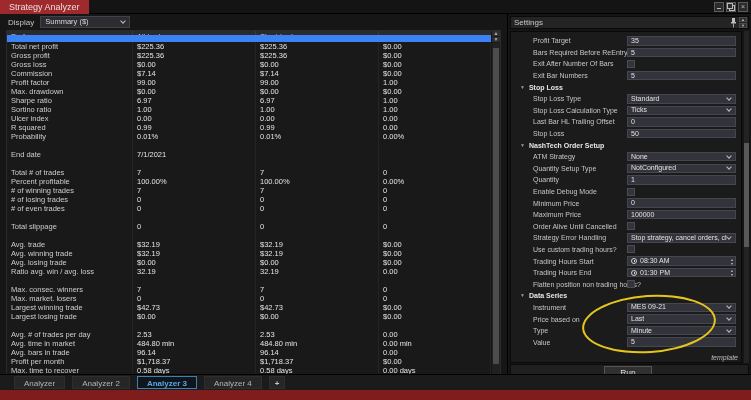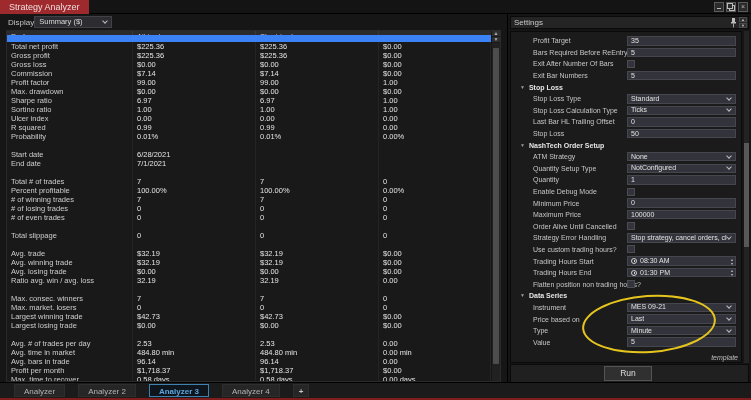--- a/index.html
+++ b/index.html
@@ -11,38 +11,38 @@
   .titlebar{position:absolute;top:0;left:0;right:0;height:14px;background:#141414;border-bottom:1px solid #000}
   .title-tab{position:absolute;left:0;top:0;height:14px;background:#9e2a2e;color:#f0dcdc;font-size:9px;line-height:14px;padding:0 9px;white-space:nowrap}
   .win-controls{position:absolute;right:3px;top:2px;display:flex;gap:2px}
   .win-btn{width:10px;height:10px;background:#2b2b2b;border:1px solid #5a5a5a;position:relative;color:#b9b9b9;font-size:7px;line-height:8px;text-align:center}
   .ic-min::after{content:"";position:absolute;left:2px;right:2px;bottom:2px;height:1px;background:#b9b9b9}
   .ic-restore::before{content:"";position:absolute;left:2px;top:2px;width:4px;height:4px;border:1px solid #b9b9b9}
   .ic-restore::after{content:"";position:absolute;right:2px;bottom:2px;width:4px;height:4px;border:1px solid #b9b9b9;background:#2b2b2b}
 
   
   .left-panel{position:absolute;top:14px;left:0;width:507px;bottom:16px;background:#161616}
-  .display-row{height:16px;display:flex;align-items:center;padding-left:8px;}
+  .display-row{height:16px;display:flex;align-items:center;padding-left:8px;gap:6px}
   .display-label{font-size:8px;color:#c4c4c4}
-  .display-select{width:78px;height:12px;background:#2d2d31;border:1px solid #414148;color:#d8d8d8;font-size:7.5px;line-height:10px;padding:0 4px;display:flex;justify-content:space-between;align-items:center;cursor:default}
+  .display-select{width:90px;height:12px;background:#2d2d31;border:1px solid #414148;color:#d8d8d8;font-size:7.5px;line-height:10px;padding:0 4px;display:flex;justify-content:space-between;align-items:center;cursor:default}
   .chev{display:inline-block;width:4px;height:4px;border-left:1px solid #bdbdbd;border-bottom:1px solid #bdbdbd;transform:rotate(-45deg);margin-top:-2px}
 
   .table-wrap{position:absolute;top:16px;left:6px;right:6px;bottom:2px;border:1px solid #2a2a2a;background:#191919}
   .t-header{display:grid;grid-template-columns:126px 123px 123px 1fr;height:11px;background:#2b2b2b;border-bottom:7px solid #3b82f6;padding-right:9px}
   .t-hcell{font-size:7.5px;color:#c2c2c2;line-height:11px;padding-left:4px;border-right:1px solid #3a3a3a;white-space:nowrap;overflow:hidden}
   .t-body{position:absolute;top:11px;left:0;right:9px;bottom:0;overflow:hidden}
   .t-row{display:grid;grid-template-columns:126px 123px 123px 1fr;height:9px}
   .t-cell{font-size:7.5px;color:#e4e4e4;line-height:9px;padding-left:4px;border-right:1px solid #242424;white-space:nowrap;overflow:hidden}
   .t-cell.lbl{color:#cdcdcd}
   .v-scroll{position:absolute;top:0;right:0;width:9px;bottom:0;background:#212121;border-left:1px solid #161616}
   .v-btn{height:6px;background:#2e2e2e;border-bottom:1px solid #191919;color:#aaa;font-size:5px;line-height:5px;text-align:center}
   .v-thumb{position:absolute;top:17px;left:1px;right:1px;height:316px;background:#4d4d4d;border-radius:1px}
 
   
-  .tabbar{position:absolute;left:0;right:0;bottom:2px;height:16px;background:#1b1b1b;border-top:1px solid #000;display:flex;align-items:flex-start;padding:1px 0 0 14px;gap:13px}
+  .tabbar{position:absolute;left:0;right:0;bottom:10px;height:16px;background:#1b1b1b;border-top:1px solid #000;display:flex;align-items:flex-start;padding:1px 0 0 14px;gap:7px}
   .tab{height:13px;padding:0 9px;background:#262626;color:#b3b3b3;font-size:8px;line-height:13px;border:1px solid #2e2e2e;cursor:default;white-space:nowrap}
   .tab.active{background:#0e151c;color:#5aa7e0;border:1px solid #3f80af;font-weight:bold}
   .tab.tab-add{padding:0 5px;color:#c8c8c8;font-weight:bold}
 
   
   .right-panel{position:absolute;top:14px;left:507px;right:0;bottom:16px;background:#151515;border-left:1px solid #000}
   .settings-header{position:absolute;top:2px;left:2px;right:2px;height:13px;background:#242424;border:1px solid #0a0a0a;display:flex;align-items:center}
   .settings-title{font-size:8px;color:#c9c9c9;padding-left:3px;flex:1}
   .pin-wrap{width:12px;text-align:center}
   .hdr-spins{display:flex;flex-direction:column;gap:1px;margin-right:1px}
@@ -170,26 +170,20 @@
             <div class="t-cell">0.01%</div>
             <div class="t-cell">0.00%</div>
           </div>
           <div class="t-row">
             <div class="t-cell lbl"></div>
             <div class="t-cell"></div>
             <div class="t-cell"></div>
             <div class="t-cell"></div>
           </div>
           <div class="t-row">
-            <div class="t-cell lbl">Start date</div>
-            <div class="t-cell">6/28/2021</div>
-            <div class="t-cell"></div>
-            <div class="t-cell"></div>
-          </div>
-          <div class="t-row">
             <div class="t-cell lbl">End date</div>
             <div class="t-cell">7/1/2021</div>
             <div class="t-cell"></div>
             <div class="t-cell"></div>
           </div>
           <div class="t-row">
             <div class="t-cell lbl"></div>
             <div class="t-cell"></div>
             <div class="t-cell"></div>
             <div class="t-cell"></div>

